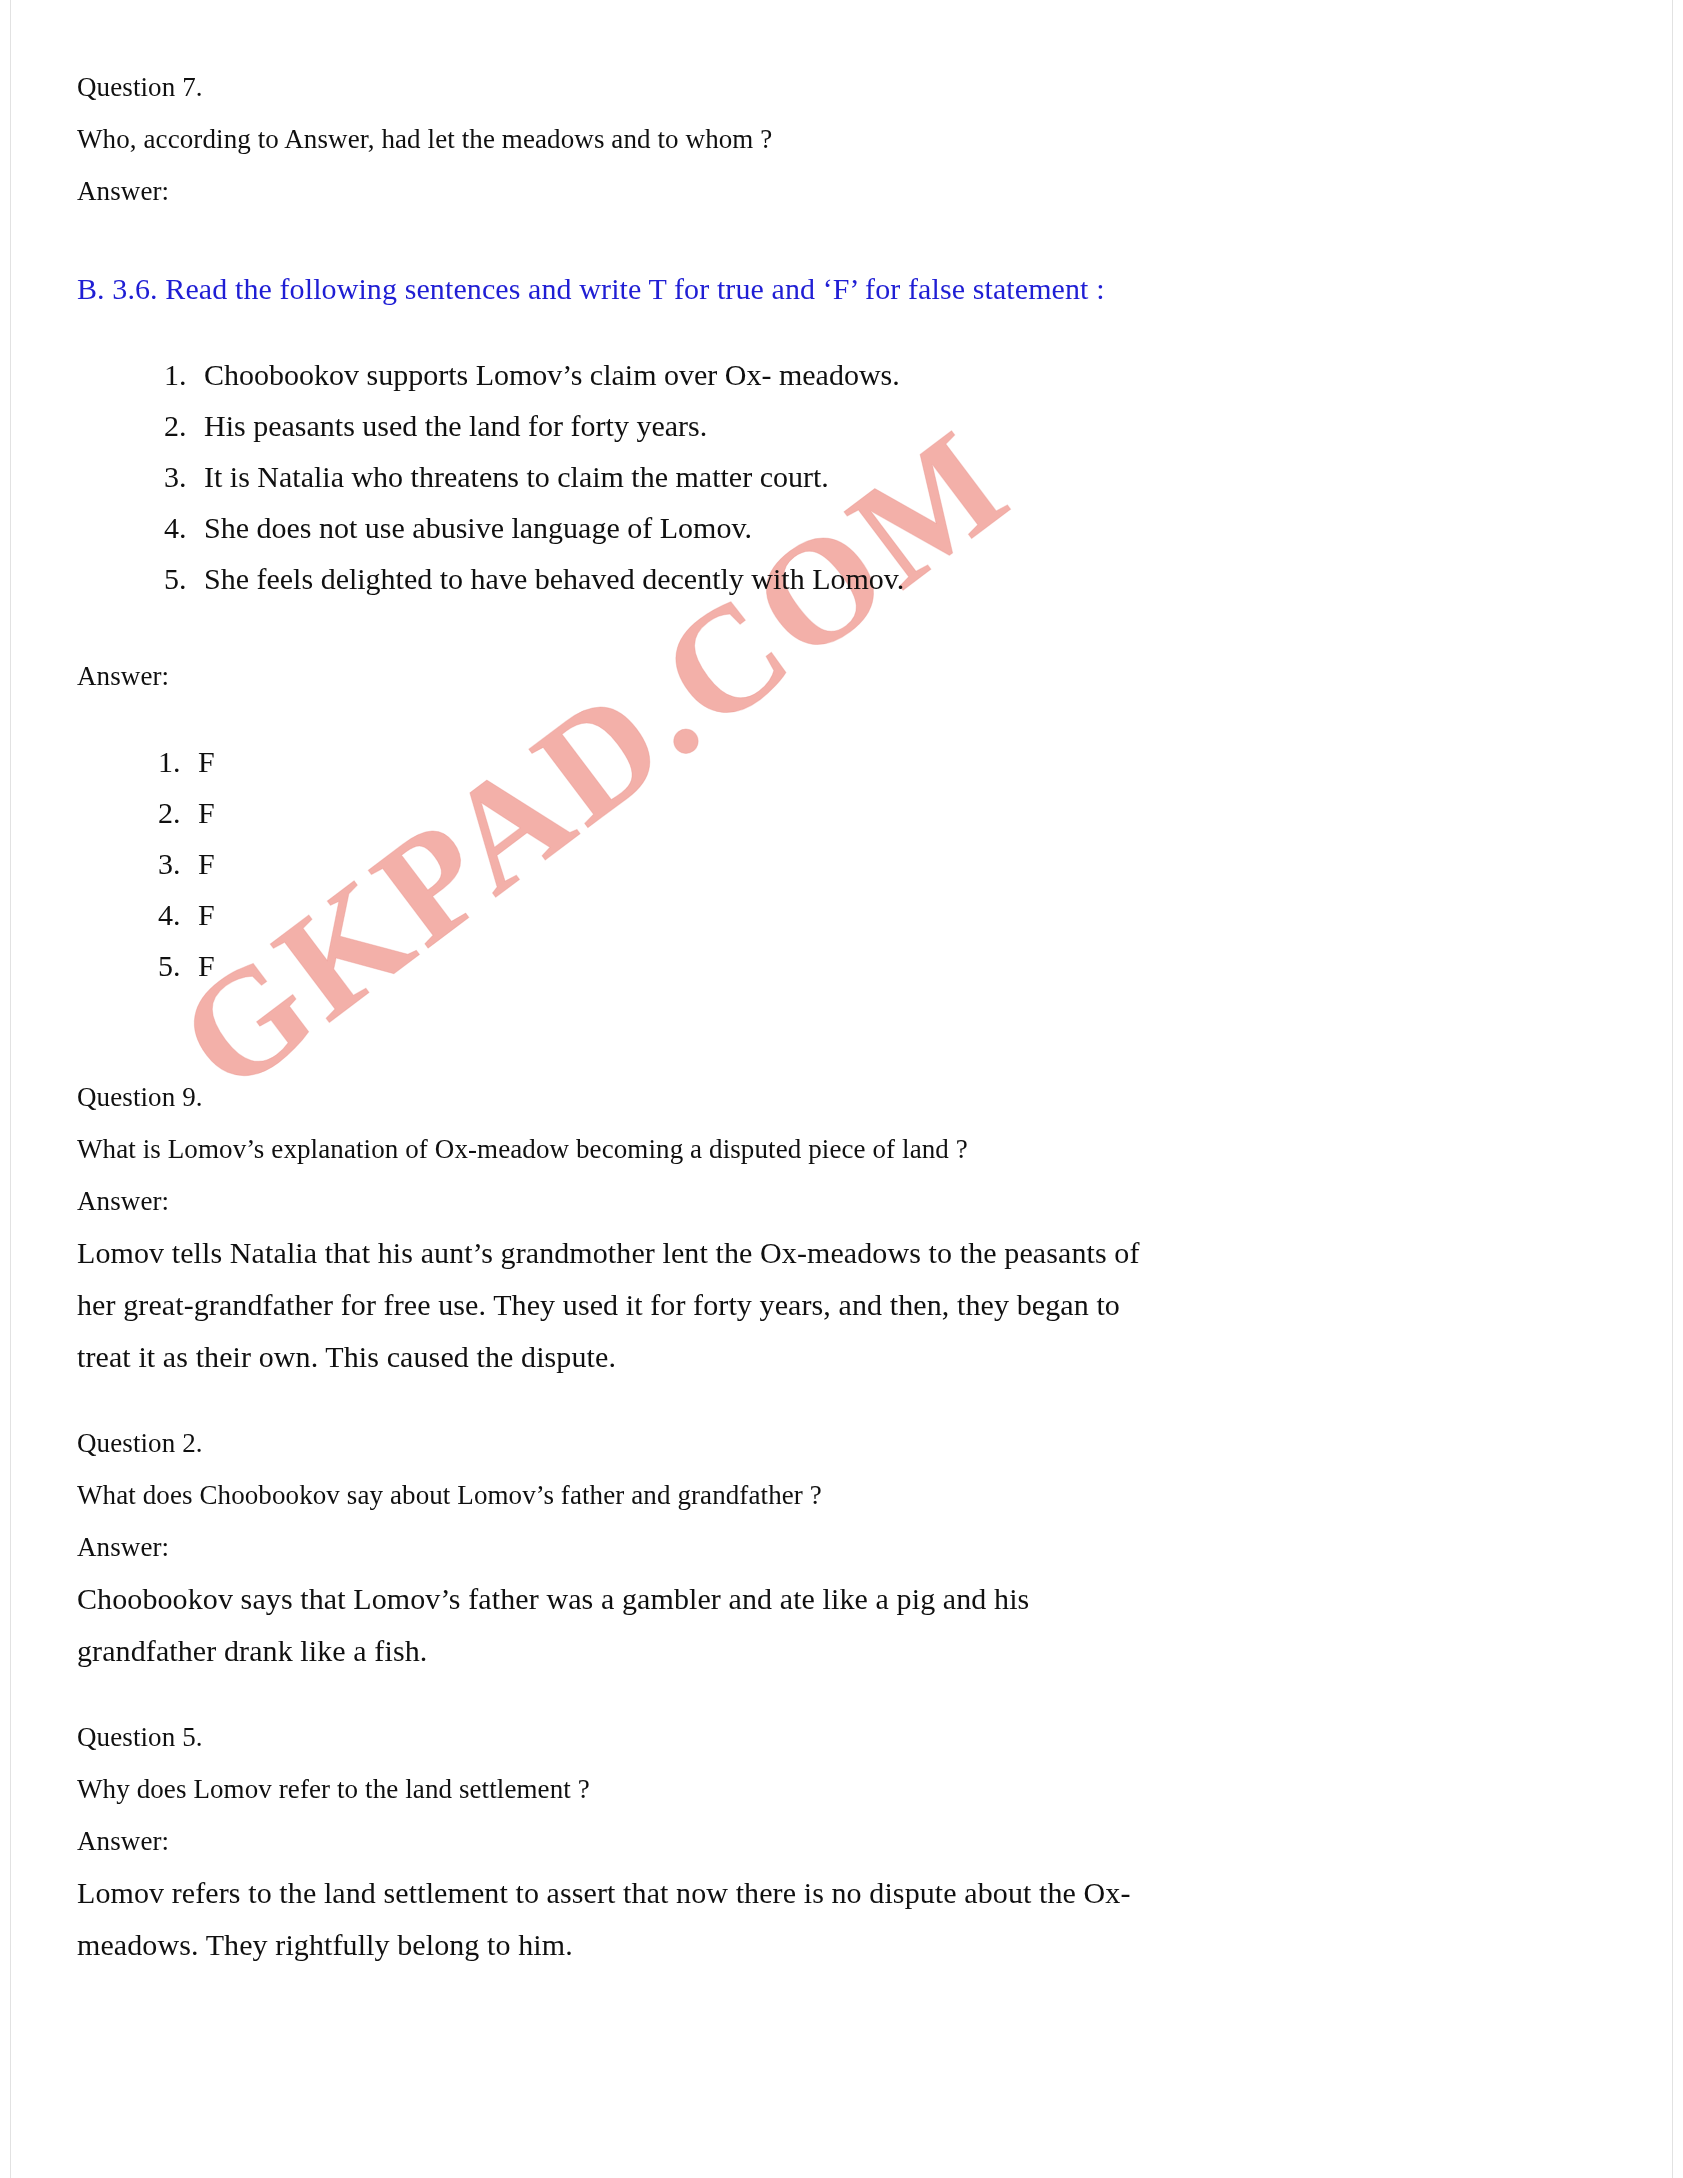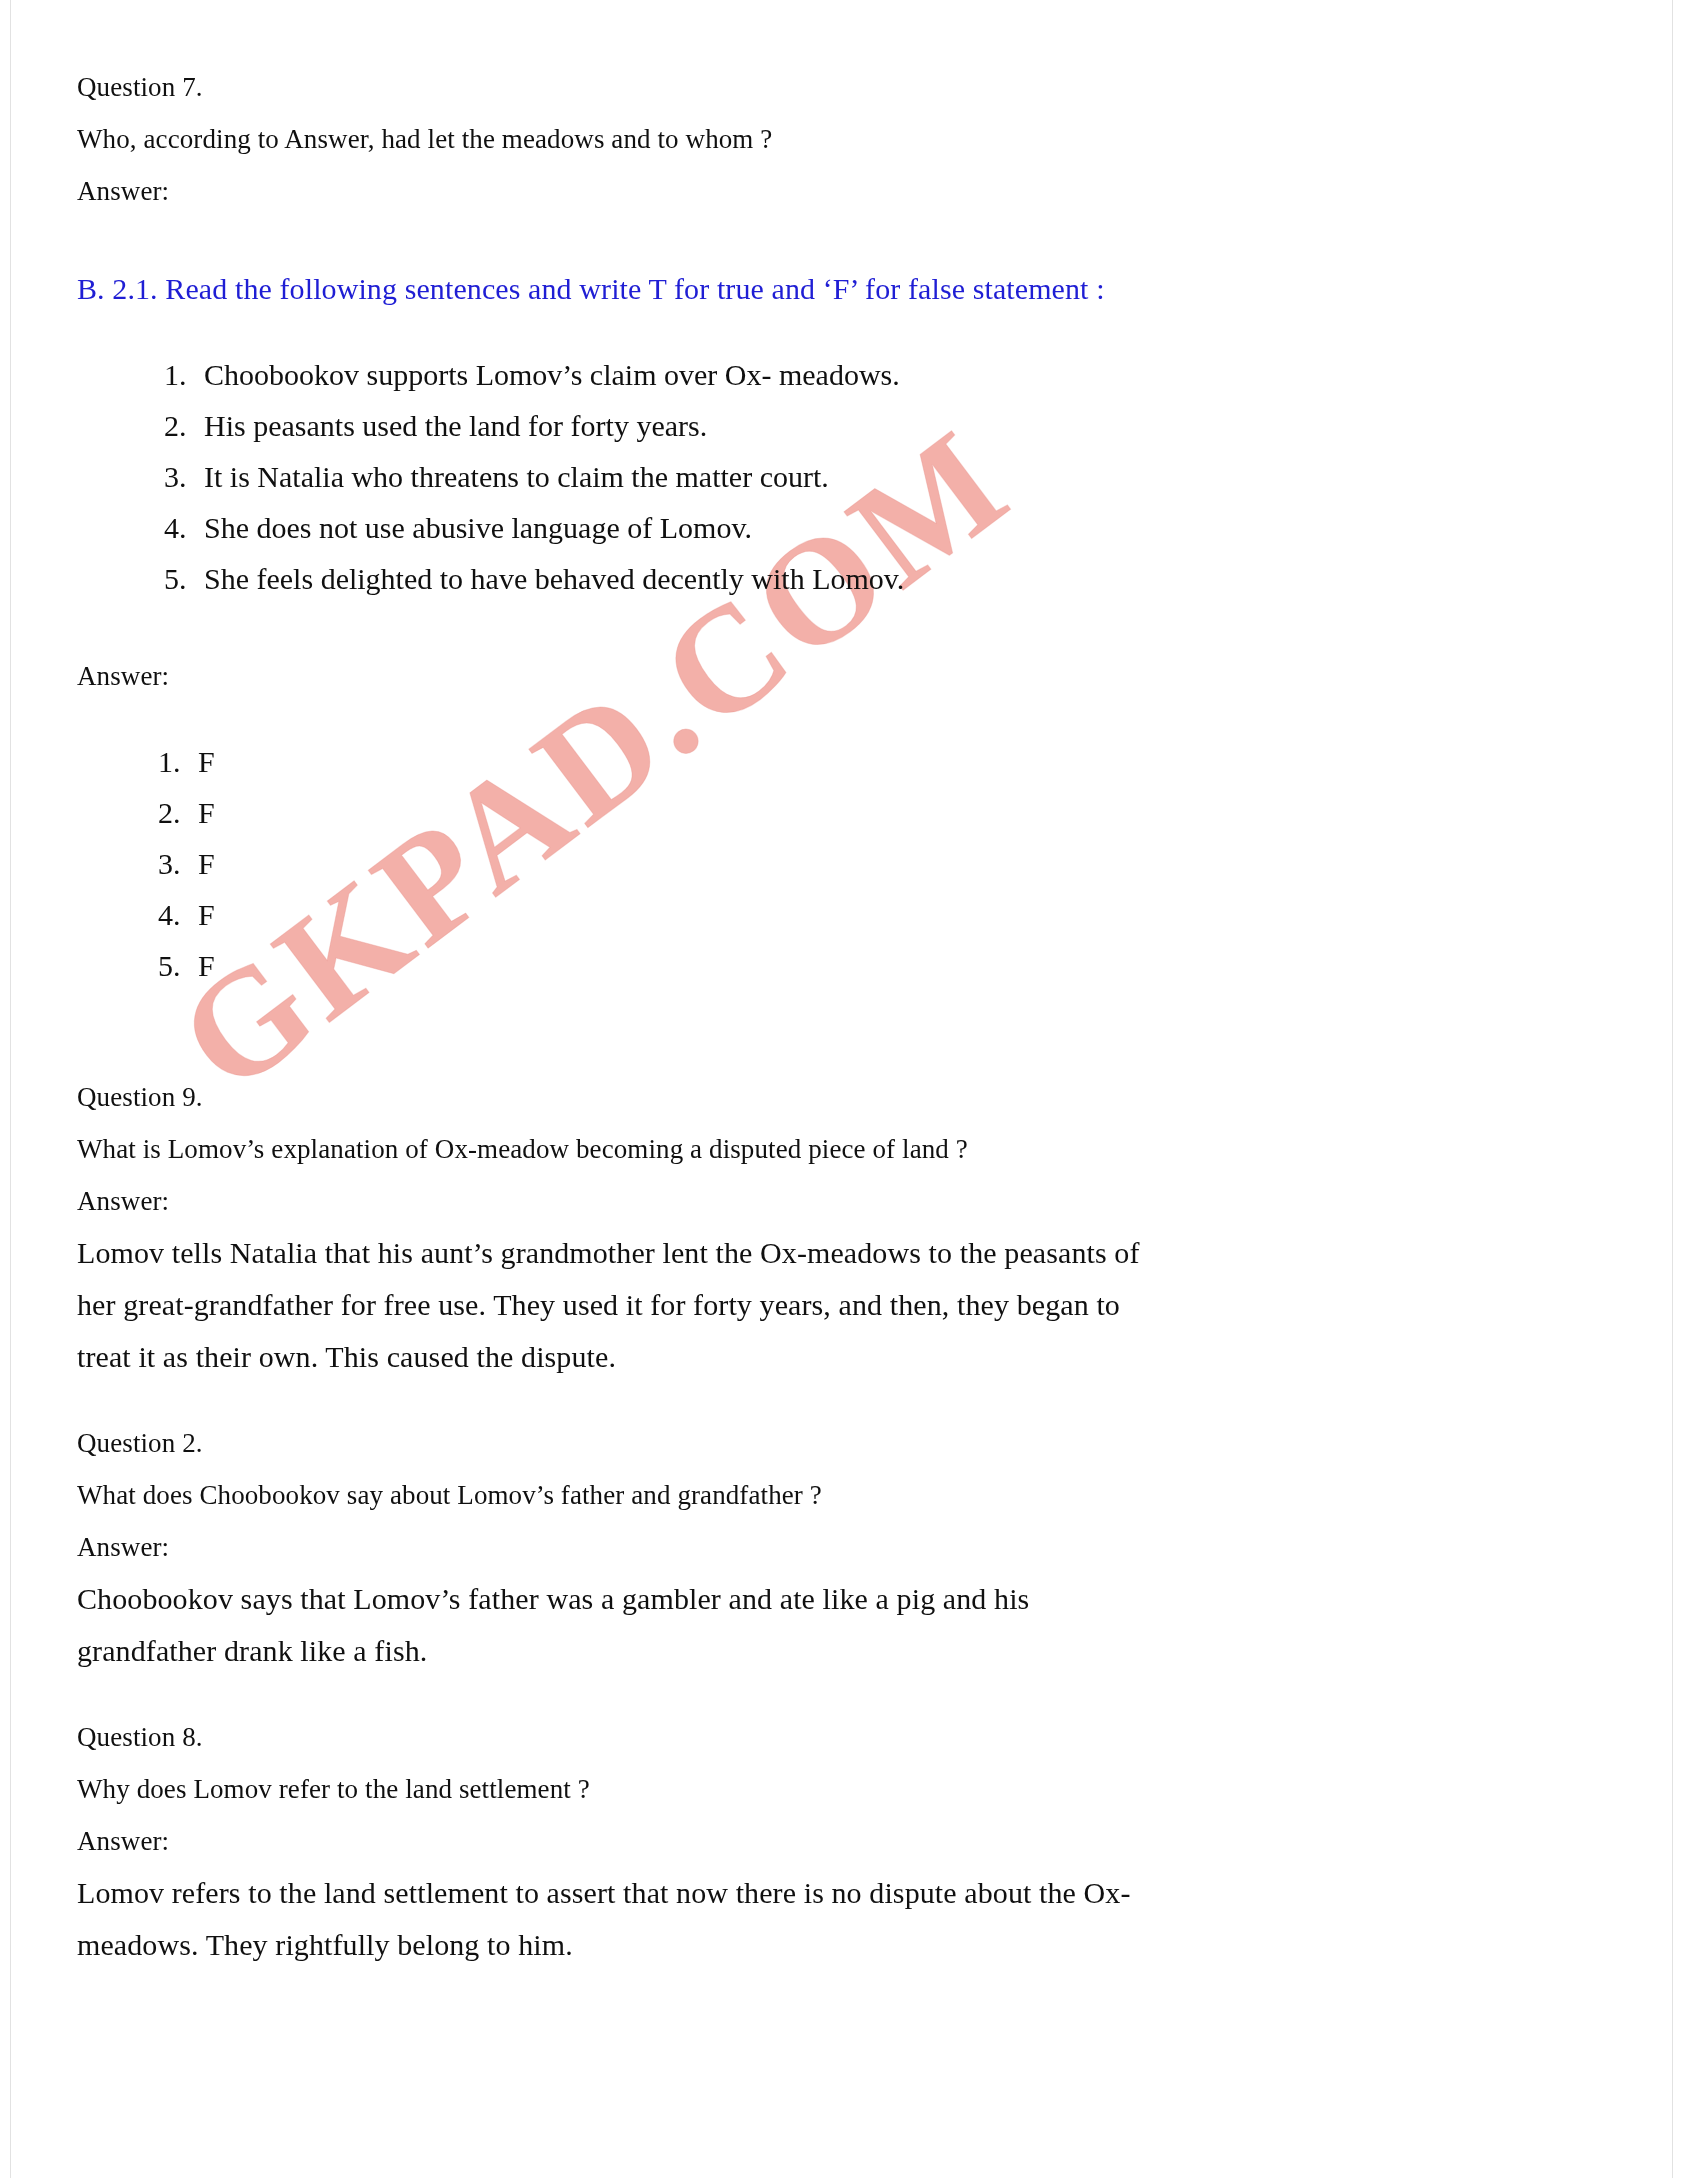--- a/index.html
+++ b/index.html
@@ -142,21 +142,21 @@
   </div>
 
   <div id="content">
 
     <div class="line">Question 7.</div>
     <div class="line">Who, according to Answer, had let the meadows and to whom ?</div>
     <div class="line">Answer:</div>
 
     <div class="gap-lg"></div>
 
-    <div class="heading-blue">B. 2.1. Read the following sentences and write T for true and ‘F’ for false statement :</div>
+    <div class="heading-blue">B. 3.6. Read the following sentences and write T for true and ‘F’ for false statement :</div>
 
     <div class="gap-md"></div>
 
     <ol class="doc-list">
       <li>Choobookov supports Lomov’s claim over Ox- meadows.</li>
       <li>His peasants used the land for forty years.</li>
       <li>It is Natalia who threatens to claim the matter court.</li>
       <li>She does not use abusive language of Lomov.</li>
       <li>She feels delighted to have behaved decently with Lomov.</li>
     </ol>
@@ -187,20 +187,20 @@
 
     <div class="gap-md"></div>
 
     <div class="line">Question 2.</div>
     <div class="line">What does Choobookov say about Lomov’s father and grandfather ?</div>
     <div class="line">Answer:</div>
     <div class="para">Choobookov says that Lomov’s father was a gambler and ate like a pig and his grandfather drank like a fish.</div>
 
     <div class="gap-md"></div>
 
-    <div class="line">Question 8.</div>
+    <div class="line">Question 5.</div>
     <div class="line">Why does Lomov refer to the land settlement ?</div>
     <div class="line">Answer:</div>
     <div class="para">Lomov refers to the land settlement to assert that now there is no dispute about the Ox-meadows. They rightfully belong to him.</div>
 
   </div>
 </div>
 
 
 </body></html>

